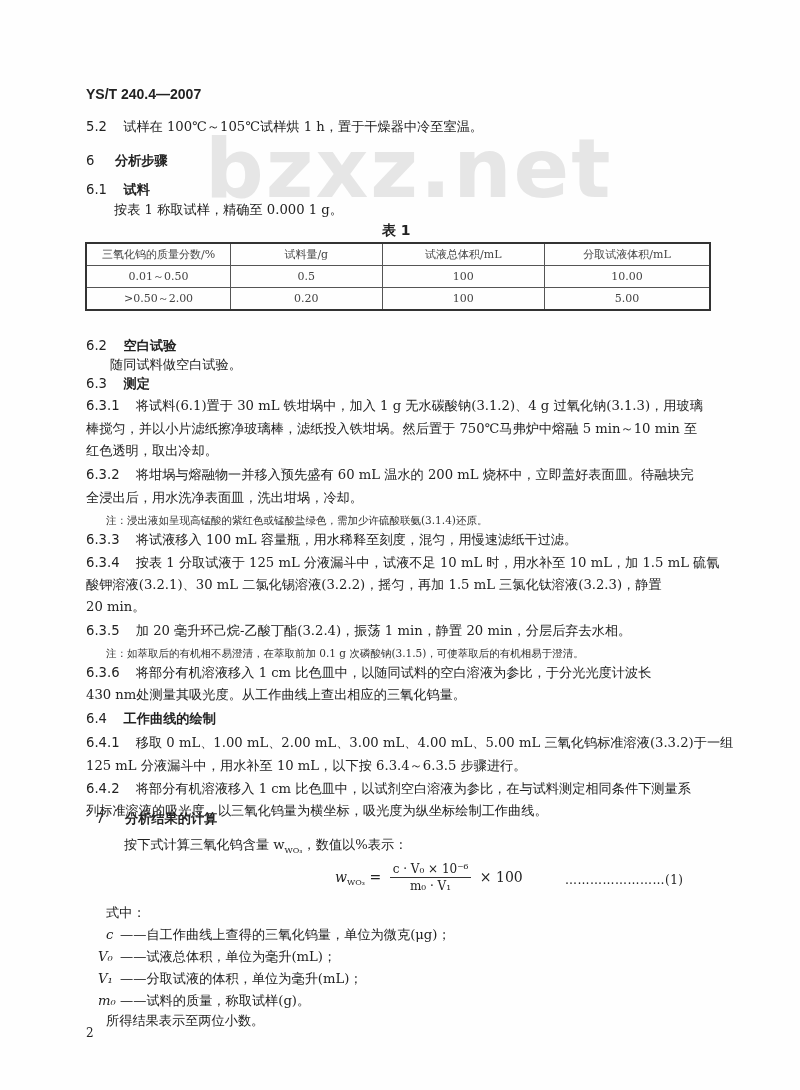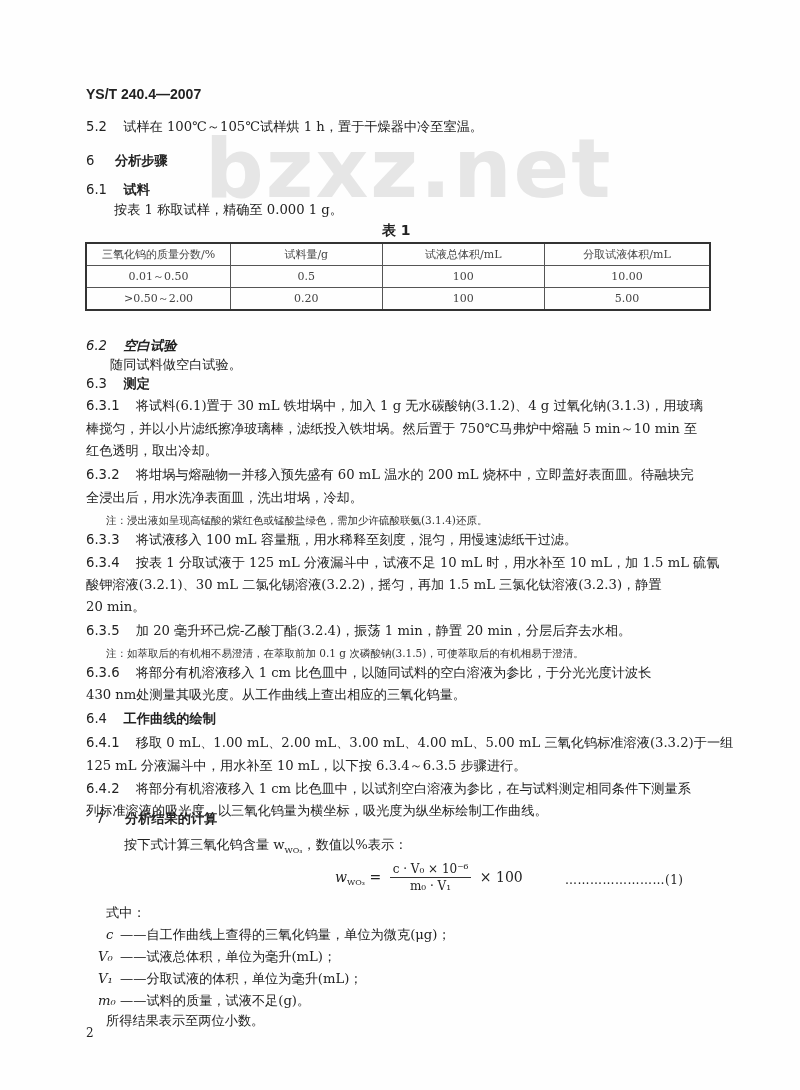--- a/index.html
+++ b/index.html
@@ -85,21 +85,21 @@
     </tr>
     <tr>
       <td>&gt;0.50～2.00</td>
       <td>0.20</td>
       <td>100</td>
       <td>5.00</td>
     </tr>
   </tbody>
     </table>
 
-  <div class="abs heading" style="left:86px; top:337px;font-style:italic;">
+  <div class="abs heading" style="left:86px; top:337px;">
     <span class="num">6.2</span>
     <span>空白试验</span>
   </div>
   <div class="abs line" style="left:110px; top:356px;">随同试料做空白试验。</div>
 
   <div class="abs heading" style="left:86px; top:375px;">
     <span class="num">6.3</span>
     <span>测定</span>
   </div>
 
@@ -181,18 +181,18 @@
   <div class="abs line" style="left:106px; top:926px;">
     <span class="def-sym" style="width:14px">c</span><span>——自工作曲线上查得的三氧化钨量，单位为微克(μg)；</span>
   </div>
   <div class="abs line" style="left:98px; top:948px;">
     <span class="def-sym">V₀</span><span>——试液总体积，单位为毫升(mL)；</span>
   </div>
   <div class="abs line" style="left:98px; top:970px;">
     <span class="def-sym">V₁</span><span>——分取试液的体积，单位为毫升(mL)；</span>
   </div>
   <div class="abs line" style="left:98px; top:992px;">
-    <span class="def-sym">m₀</span><span>——试料的质量，试液不足(g)。</span>
+    <span class="def-sym">m₀</span><span>——试料的质量，称取试样(g)。</span>
   </div>
   <div class="abs line" style="left:106px; top:1012px;">所得结果表示至两位小数。</div>
 
   <div class="abs page-num">2</div>
 </div>
 
 </body></html>

